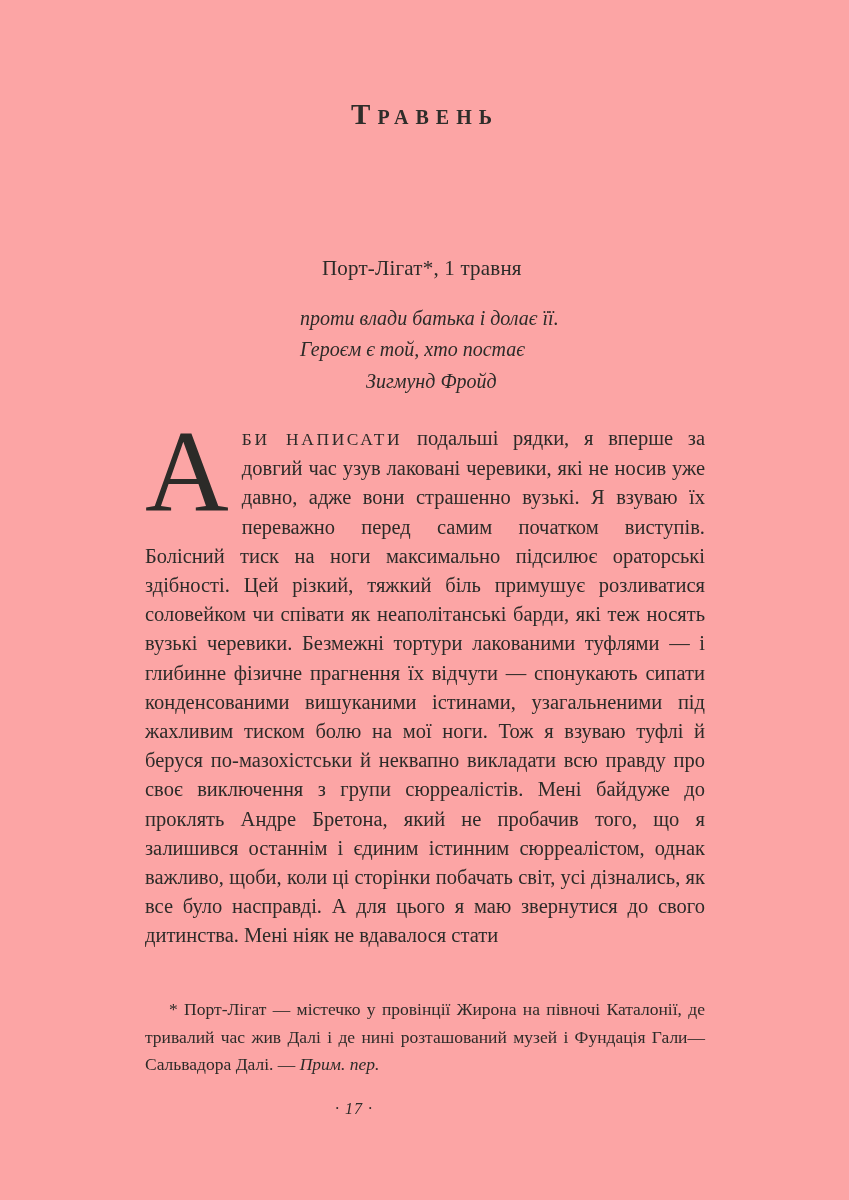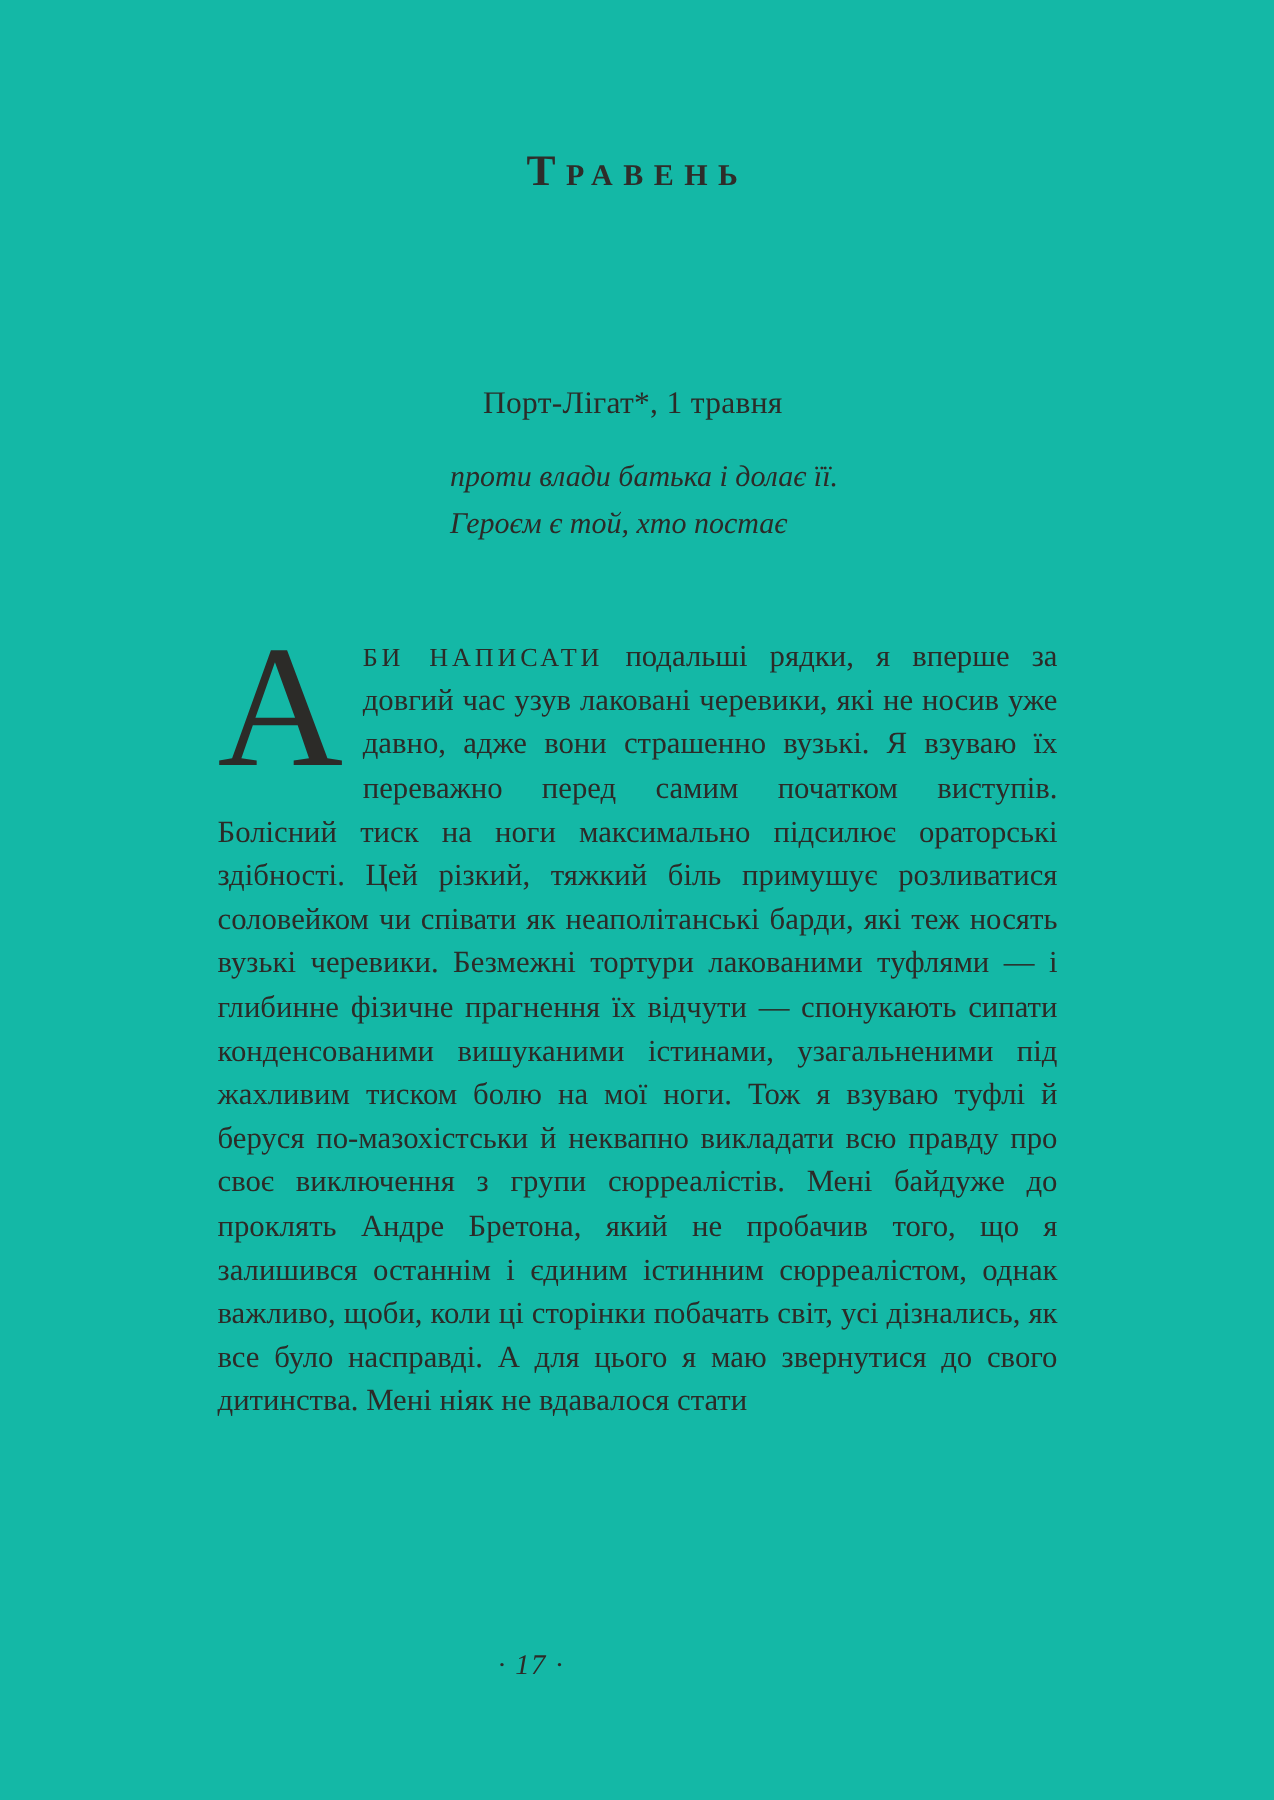--- a/index.html
+++ b/index.html
@@ -3,21 +3,21 @@
 <meta charset="utf-8">
 <style>
   html, body {
     margin: 0;
     padding: 0;
   }
   .page {
     position: relative;
     width: 849px;
     height: 1200px;
-    background: #14b8a6;
+    background: #fca5a5;
     color: #2c2b28;
     font-family: "Liberation Serif", "DejaVu Serif", serif;
     overflow: hidden;
   }
   .chapter-title {
     position: absolute;
     top: 98px;
     left: 145px;
     width: 560px;
     margin: 0;
@@ -82,39 +82,41 @@
   .footnote-italic {
     font-style: italic;
   }
   .page-number {
     position: absolute;
     top: 1100px;
     left: 0;
     width: 708px;
     text-align: center;
     font-style: italic;
-    font-size: 19px;
+    font-size: 16px;
     letter-spacing: 1px;
   }
 </style>
 </head>
 <body>
 
 <div class="page">
 
   <h1 class="chapter-title">Травень</h1>
 
   <div class="dateline">Порт-Лігат*, 1 травня</div>
 
   <div class="epigraph">
     <div class="epigraph-line">проти влади батька і долає її.</div>
     <div class="epigraph-line">Героєм є той, хто постає</div>
+    <div class="epigraph-attribution">Зигмунд Фройд</div>
   </div>
 
   <div class="body-text">
     <span class="dropcap">А</span><span class="lead-in">би написати</span>
     <span class="paragraph-rest">подальші рядки, я вперше за довгий час узув лаковані черевики, які не носив уже давно, адже вони страшенно вузькі. Я взуваю їх переважно перед самим початком виступів. Болісний тиск на ноги максимально підсилює ораторські здібності. Цей різкий, тяжкий біль примушує розливатися соловейком чи співати як неаполітанські барди, які теж носять вузькі черевики. Безмежні тортури лакованими туфлями — і глибинне фізичне прагнення їх відчути — спонукають сипати конденсованими вишуканими істинами, узагальненими під жахливим тиском болю на мої ноги. Тож я взуваю туфлі й беруся по-мазохістськи й неквапно викладати всю правду про своє виключення з групи сюрреалістів. Мені байдуже до проклять Андре Бретона, який не пробачив того, що я залишився останнім і єдиним істинним сюрреалістом, однак важливо, щоби, коли ці сторінки побачать світ, усі дізнались, як все було насправді. А для цього я маю звернутися до свого дитинства. Мені ніяк не вдавалося стати</span>
   </div>
 
+  <div class="footnote"><span>* Порт-Лігат — містечко у провінції Жирона на півночі Каталонії, де тривалий час жив Далі і де нині розташований музей і Фундація Гали—Сальвадора Далі. — </span><span class="footnote-italic">Прим. пер.</span></div>
 
   <div class="page-number">· 17 ·</div>
 
 </div>
 
 </body></html>

